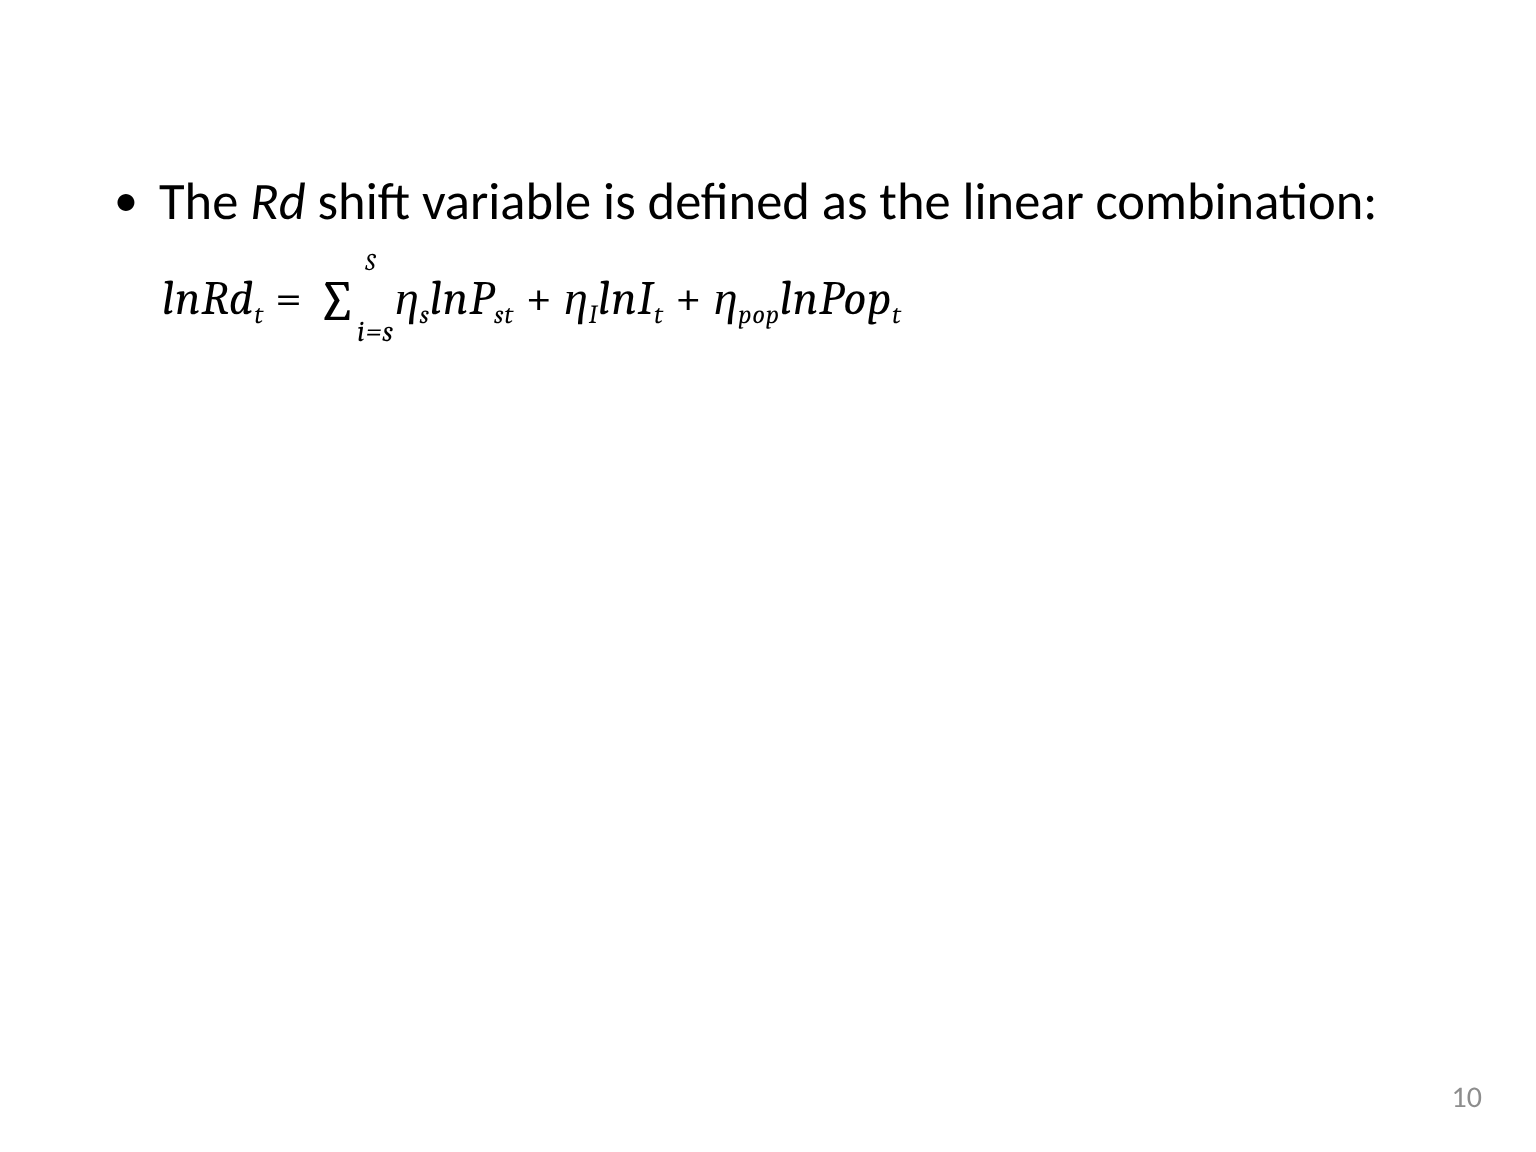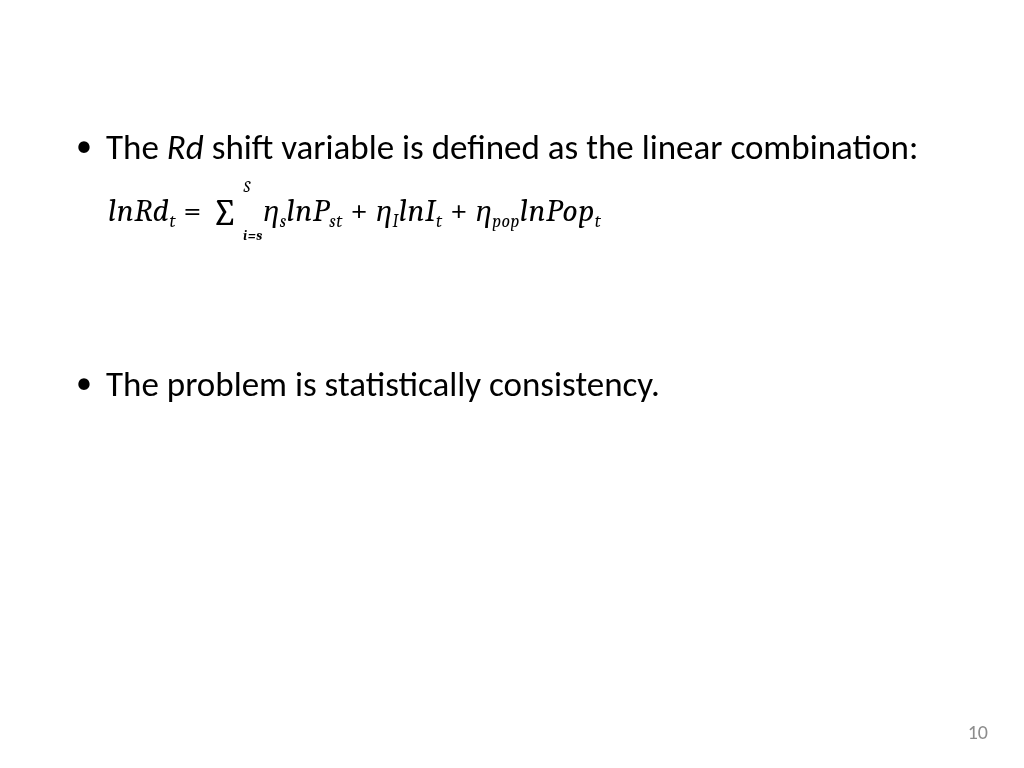--- a/index.html
+++ b/index.html
@@ -23,21 +23,21 @@
   ul.body {
     list-style: none;
     margin: 0;
     padding: 0;
   }
   ul.body > li {
     position: relative;
     padding-left: 36px;
     font-size: 35px;
     line-height: 1.25;
-    margin: 16px 0 6px 0;
+    margin: 4px 0 6px 0;
   }
   ul.body > li::before {
     content: "•";
     position: absolute;
     left: 6px;
     top: 0;
     font-size: 32px;
   }
   .italic { font-style: italic; }
   .equation {
@@ -68,23 +68,22 @@
   .sum .upper {
     position: absolute;
     top: -14px;
     right: -12px;
     font-size: 16px;
   }
   .sum .lower {
     position: absolute;
     bottom: -12px;
     right: -24px;
-    font-size: 14px;
+    font-size: 20px;
     white-space: nowrap;
-    font-weight: bold;
   }
   .gap {
     height: 115px;
   }
   .pagenum {
     position: absolute;
     right: 36px;
     bottom: 24px;
     font-size: 20px;
     color: #8d8d8d;
@@ -101,17 +100,16 @@
     </li>
   </ul>
 
   <div class="equation">
     <span>ln</span><span>Rd</span><sub>t</sub><span class="upright"> = </span><span class="sum"><span class="sigma">∑</span><span class="upper">S</span><span class="lower">i=s</span></span>&nbsp;&nbsp;&nbsp;<span>η</span><sub>s</sub><span>ln</span><span>P</span><sub>st</sub><span class="upright"> + </span><span>η</span><sub>I</sub><span>ln</span><span>I</span><sub>t</sub><span class="upright"> + </span><span>η</span><sub>pop</sub><span>ln</span><span>Pop</span><sub>t</sub>
   </div>
 
   <div class="gap"></div>
 
   <ul class="body">
-    <li>The problem is statistically consistency.</li>
   </ul>
 
   <div class="pagenum">10</div>
 </div>
 
 </body></html>

